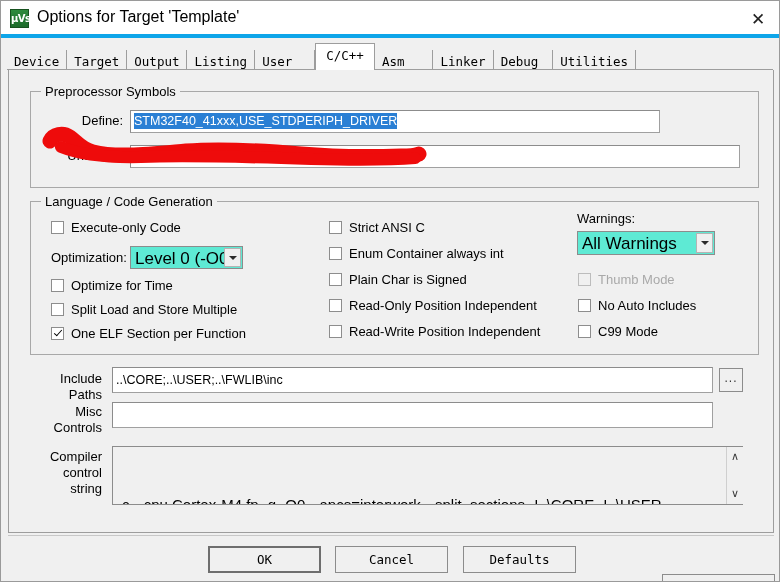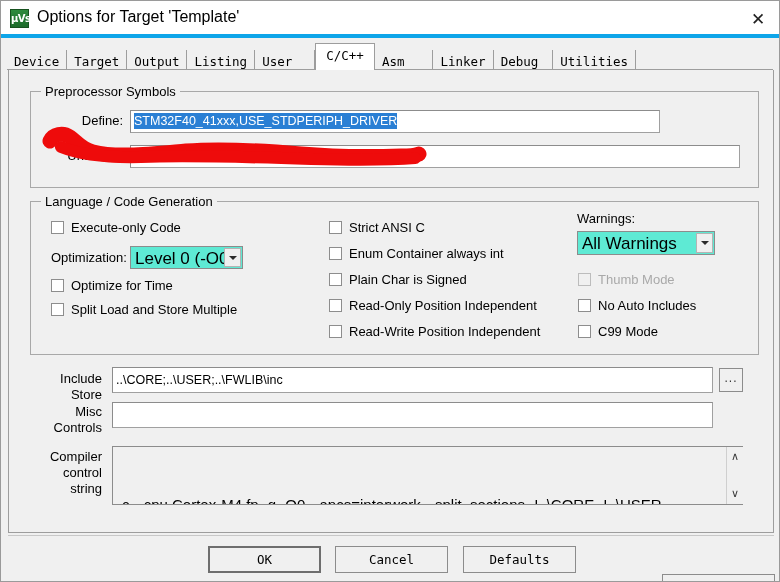--- a/index.html
+++ b/index.html
@@ -369,20 +369,24 @@
       </div>
 
       <div class="cbrow" style="left:20px; top:76px;">
         <span class="cbox"></span>
         <span class="cblabel">Optimize for Time</span>
       </div>
       <div class="cbrow" style="left:20px; top:100px;">
         <span class="cbox"></span>
         <span class="cblabel">Split Load and Store Multiple</span>
       </div>
+      <div class="cbrow" style="left:20px; top:124px;">
+        <span class="cbox checked"></span>
+        <span class="cblabel">One ELF Section per Function</span>
+      </div>
 
       <div class="cbrow" style="left:298px; top:18px;">
         <span class="cbox"></span>
         <span class="cblabel">Strict ANSI C</span>
       </div>
       <div class="cbrow" style="left:298px; top:44px;">
         <span class="cbox"></span>
         <span class="cblabel">Enum Container always int</span>
       </div>
       <div class="cbrow" style="left:298px; top:70px;">
@@ -412,21 +416,21 @@
         <span class="cbox"></span>
         <span class="cblabel">No Auto Includes</span>
       </div>
       <div class="cbrow" style="left:547px; top:122px;">
         <span class="cbox"></span>
         <span class="cblabel">C99 Mode</span>
       </div>
     </div>
 
     <span class="lbl right" style="left:20px; top:301px; width:73px;">Include</span>
-    <span class="lbl right" style="left:20px; top:317px; width:73px;">Store</span>
+    <span class="lbl right" style="left:20px; top:317px; width:73px;">Paths</span>
     <div class="textfield" style="left:103px; top:297px; width:601px; height:26px; line-height:20px;">
       <span>..\CORE;..\USER;..\FWLIB\inc</span>
     </div>
     <div class="browse-btn" style="left:710px; top:298px; width:24px; height:24px;">...</div>
 
     <span class="lbl right" style="left:20px; top:334px; width:73px;">Misc</span>
     <span class="lbl right" style="left:20px; top:350px; width:73px;">Controls</span>
     <div class="textfield" style="left:103px; top:332px; width:601px; height:26px; line-height:20px;">
       <span></span>
     </div>

